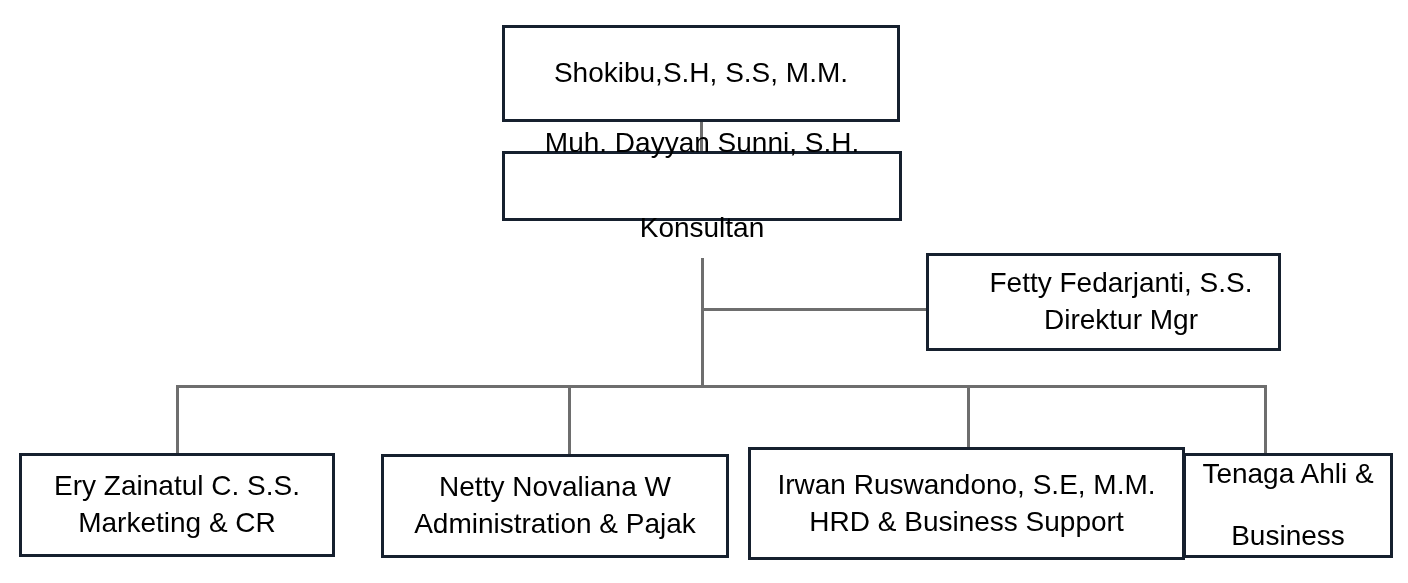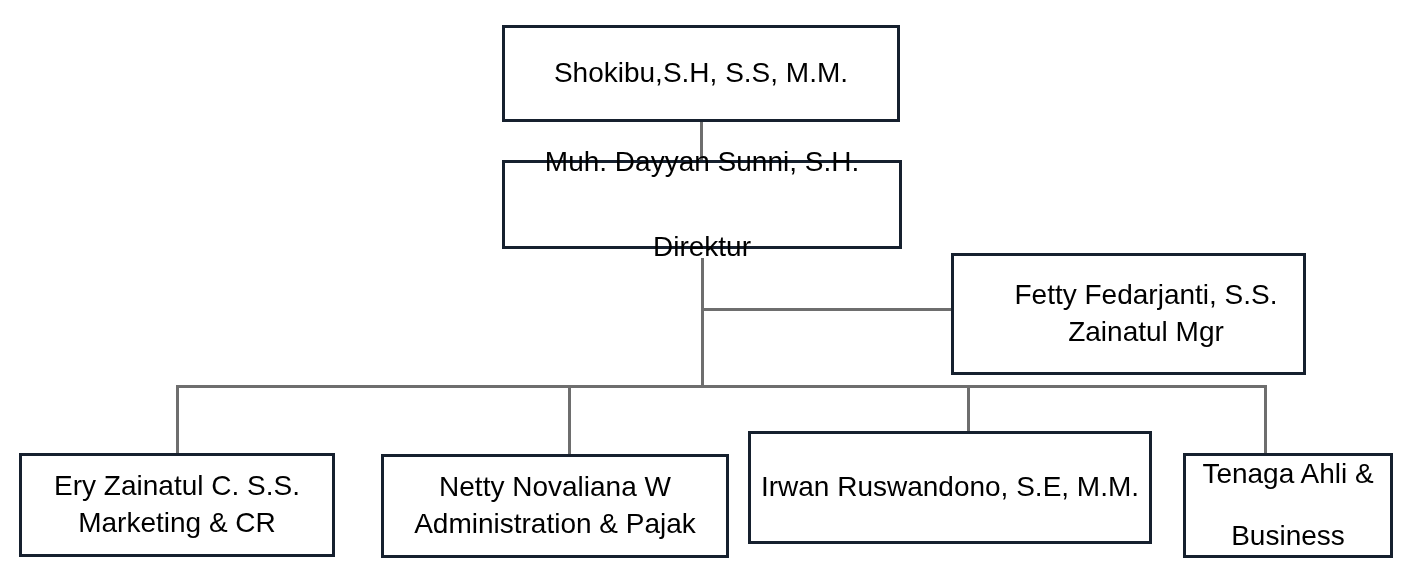--- a/index.html
+++ b/index.html
@@ -35,25 +35,25 @@
     line-height: 1.32;
     z-index: 2;
   }
   .connector {
     position: absolute;
     background: var(--connector);
     z-index: 1;
   }
   
   .box-diraktur-utama        { left: 502px; top: 25px;  width: 398px; height: 97px; }
-  .box-direktur              { left: 502px; top: 160px; width: 400px; height: 89px; gap: 48px; }
-  .box-finance-mgr           { left: 951px; top: 253px; width: 355px; height: 122px; padding-left: 35px; }
+  .box-direktur              { left: 502px; top: 151px; width: 400px; height: 70px; gap: 48px; }
+  .box-finance-mgr           { left: 926px; top: 253px; width: 355px; height: 98px; padding-left: 35px; }
   .box-marketing-cr          { left: 19px;  top: 453px; width: 316px; height: 104px; }
   .box-administration-pajak  { left: 381px; top: 454px; width: 348px; height: 104px; }
-  .box-hrd-business-support  { left: 748px; top: 431px; width: 404px; height: 113px; }
+  .box-hrd-business-support  { left: 748px; top: 447px; width: 437px; height: 113px; }
   .box-tenaga-ahli-konsultan { left: 1183px; top: 453px; width: 210px; height: 105px; gap: 25px; }
   
   .conn-a-b          { left: 700px; top: 122px; width: 3px;   height: 38px; }
   .conn-b-stem       { left: 701px; top: 258px; width: 3px;   height: 130px; }
   .conn-finance-h    { left: 701px; top: 308px; width: 272px; height: 3px; }
   .conn-branch-h     { left: 176px; top: 385px; width: 1091px; height: 3px; }
   .conn-drop-1       { left: 176px; top: 385px; width: 3px;   height: 68px; }
   .conn-drop-2       { left: 568px; top: 385px; width: 3px;   height: 69px; }
   .conn-drop-3       { left: 967px; top: 385px; width: 3px;   height: 68px; }
   .conn-drop-4       { left: 1264px; top: 385px; width: 3px;  height: 68px; }
@@ -71,40 +71,41 @@
   <div class="connector conn-drop-2"></div>
   <div class="connector conn-drop-3"></div>
   <div class="connector conn-drop-4"></div>
 
   <div class="org-box box-diraktur-utama">
     <div>Shokibu,S.H, S.S, M.M.</div>
   </div>
 
   <div class="org-box box-direktur">
     <div>Muh. Dayyan Sunni, S.H.</div>
-    <div>Direktur</div>
+    <div>Konsultan</div>
   </div>
 
   <div class="org-box box-finance-mgr">
     <div>Fetty Fedarjanti, S.S.</div>
-    <div>Zainatul Mgr</div>
+    <div>Direktur Mgr</div>
   </div>
 
   <div class="org-box box-marketing-cr">
     <div>Ery Zainatul C. S.S.</div>
     <div>Marketing &amp; CR</div>
   </div>
 
   <div class="org-box box-administration-pajak">
     <div>Netty Novaliana W</div>
     <div>Administration &amp; Pajak</div>
   </div>
 
   <div class="org-box box-hrd-business-support">
     <div>Irwan Ruswandono, S.E, M.M.</div>
+    <div>HRD &amp; Business Support</div>
   </div>
 
   <div class="org-box box-tenaga-ahli-konsultan">
     <div>Tenaga Ahli &amp;</div>
     <div>Business</div>
   </div>
 
 </div>
 
 </body></html>

